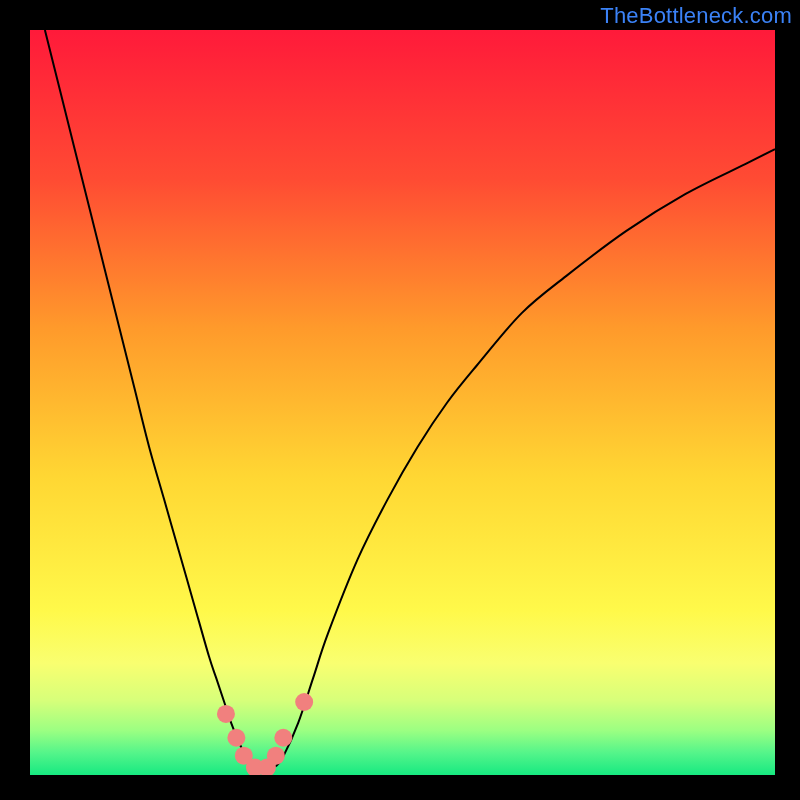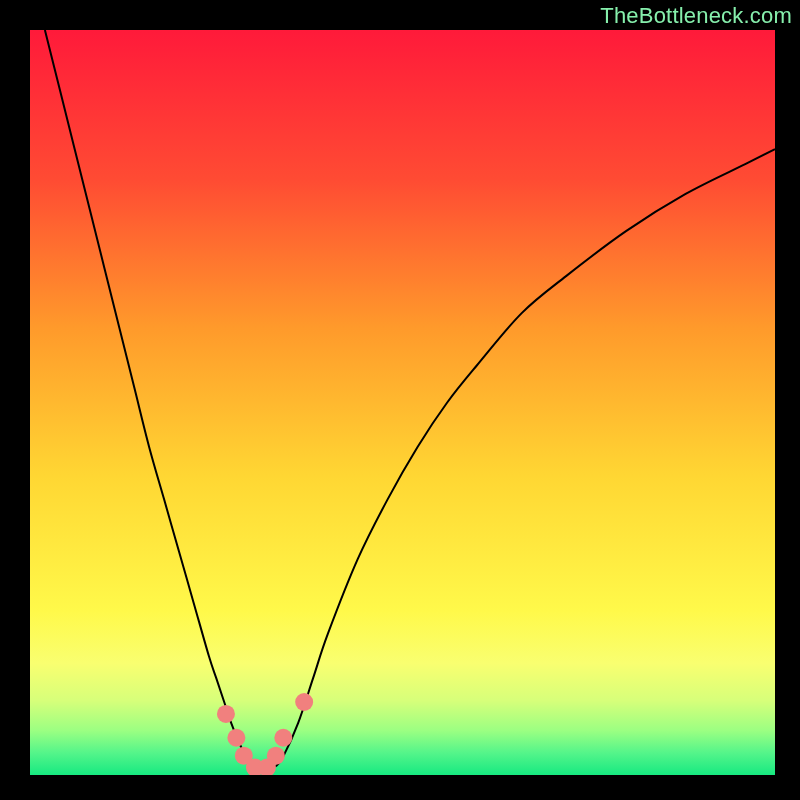--- a/index.html
+++ b/index.html
@@ -20,21 +20,21 @@
     position: absolute;
     left: 30px;
     top: 30px;
     width: 745px;
     height: 745px;
   }
   .watermark {
     position: absolute;
     top: 3px;
     right: 8px;
-    color: #86efac;
+    color: #3b82f6;
     font-size: 22px;
     font-weight: 500;
     letter-spacing: 0.2px;
     z-index: 10;
   }
   svg {
     display: block;
   }
 </style>
 </head>

